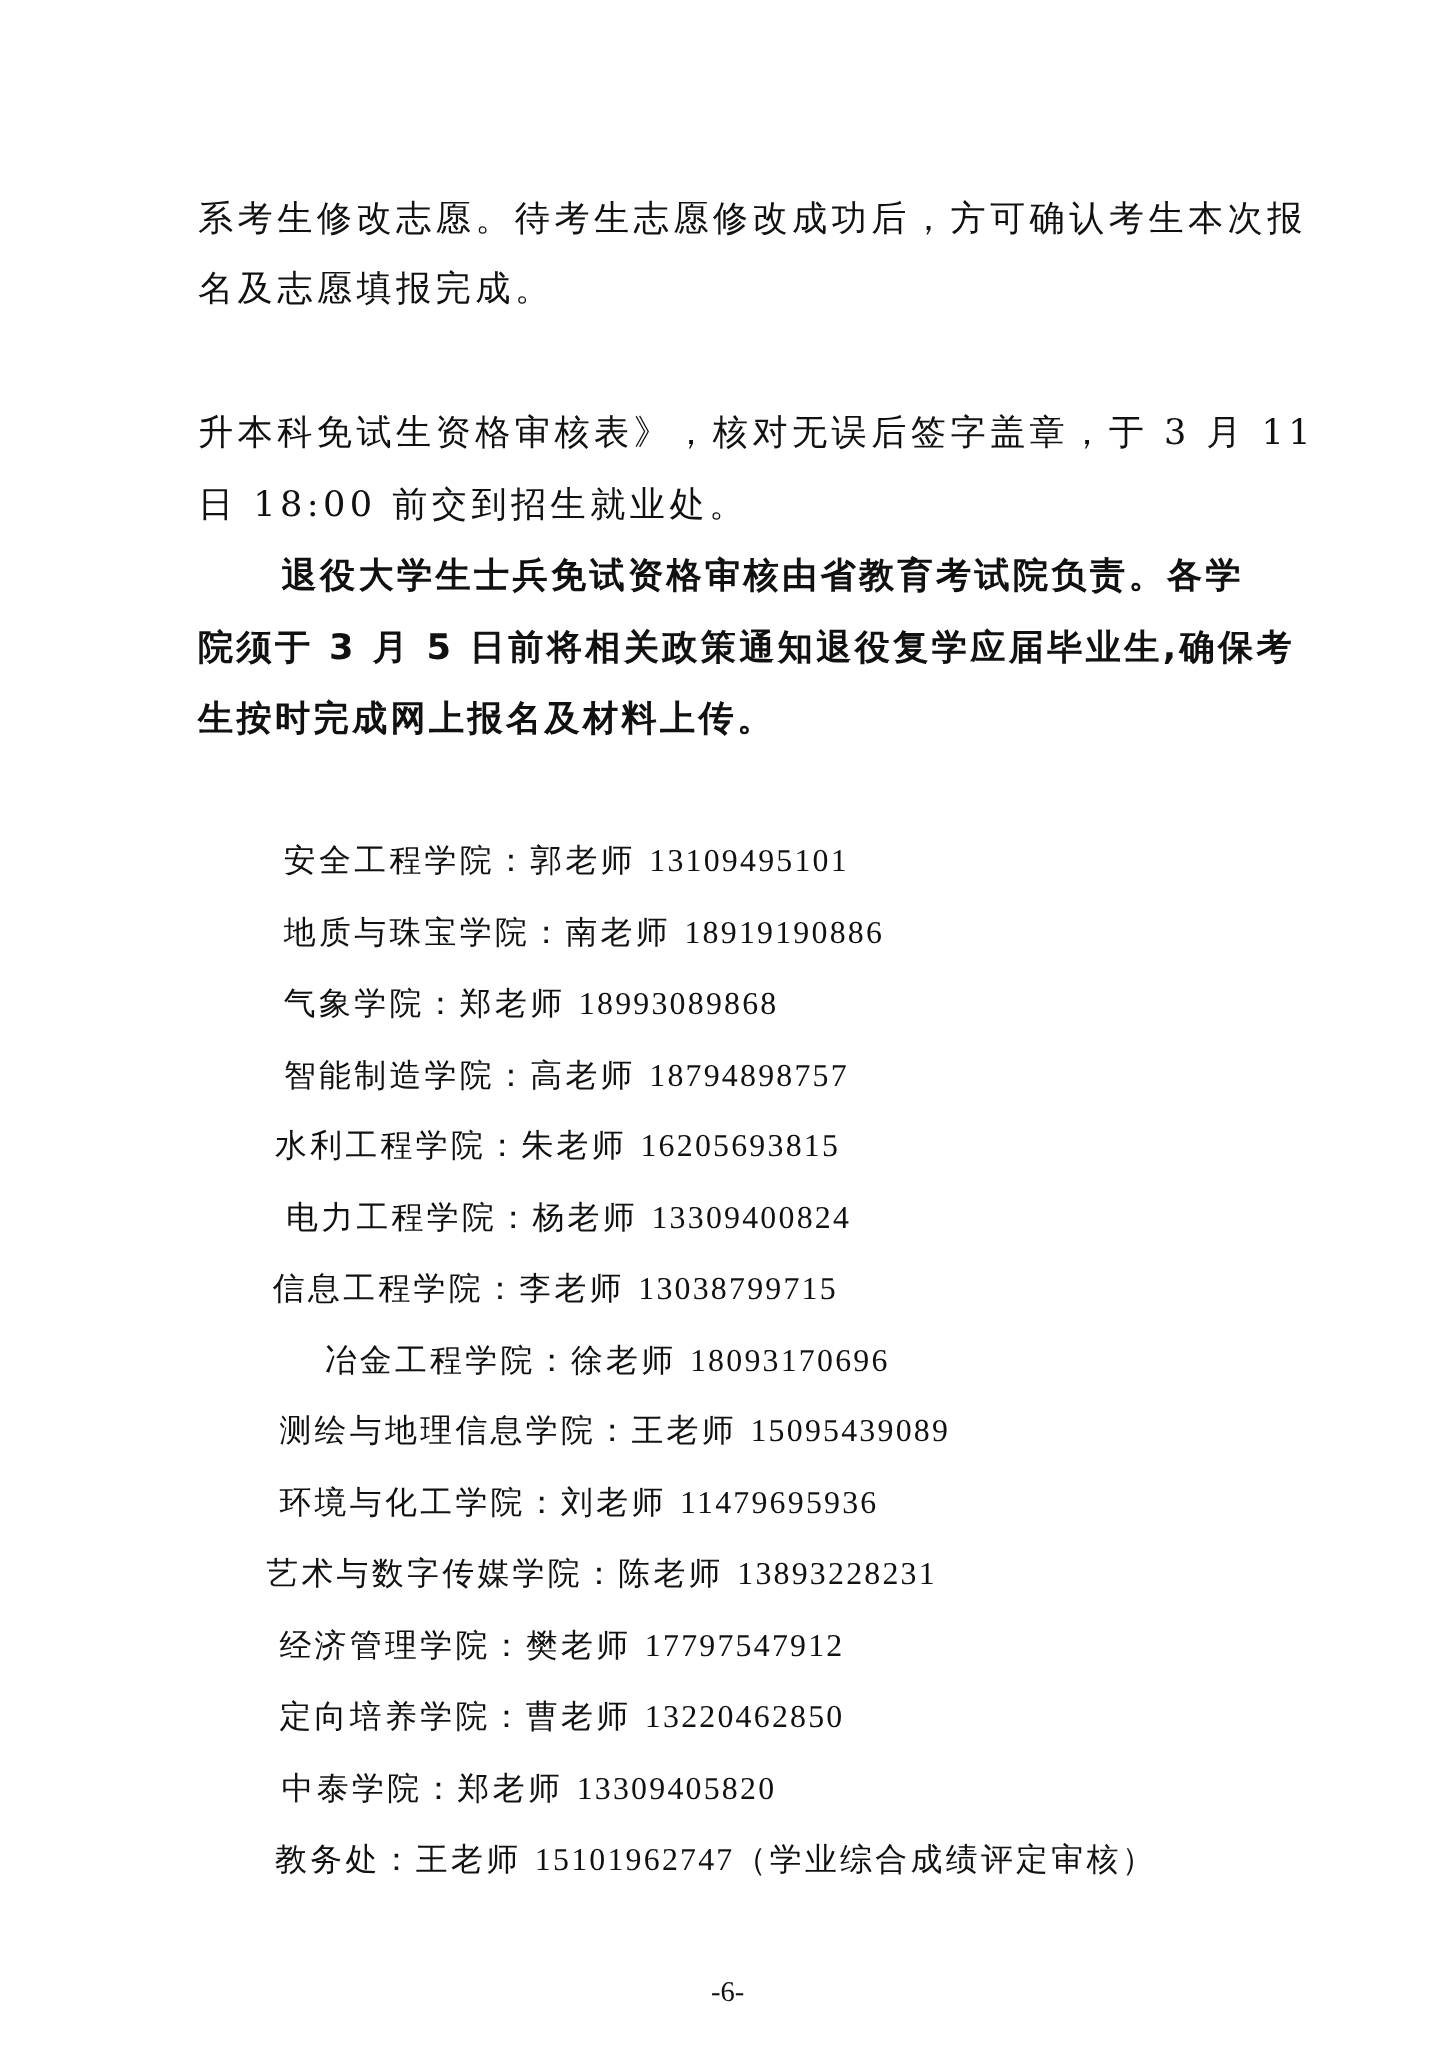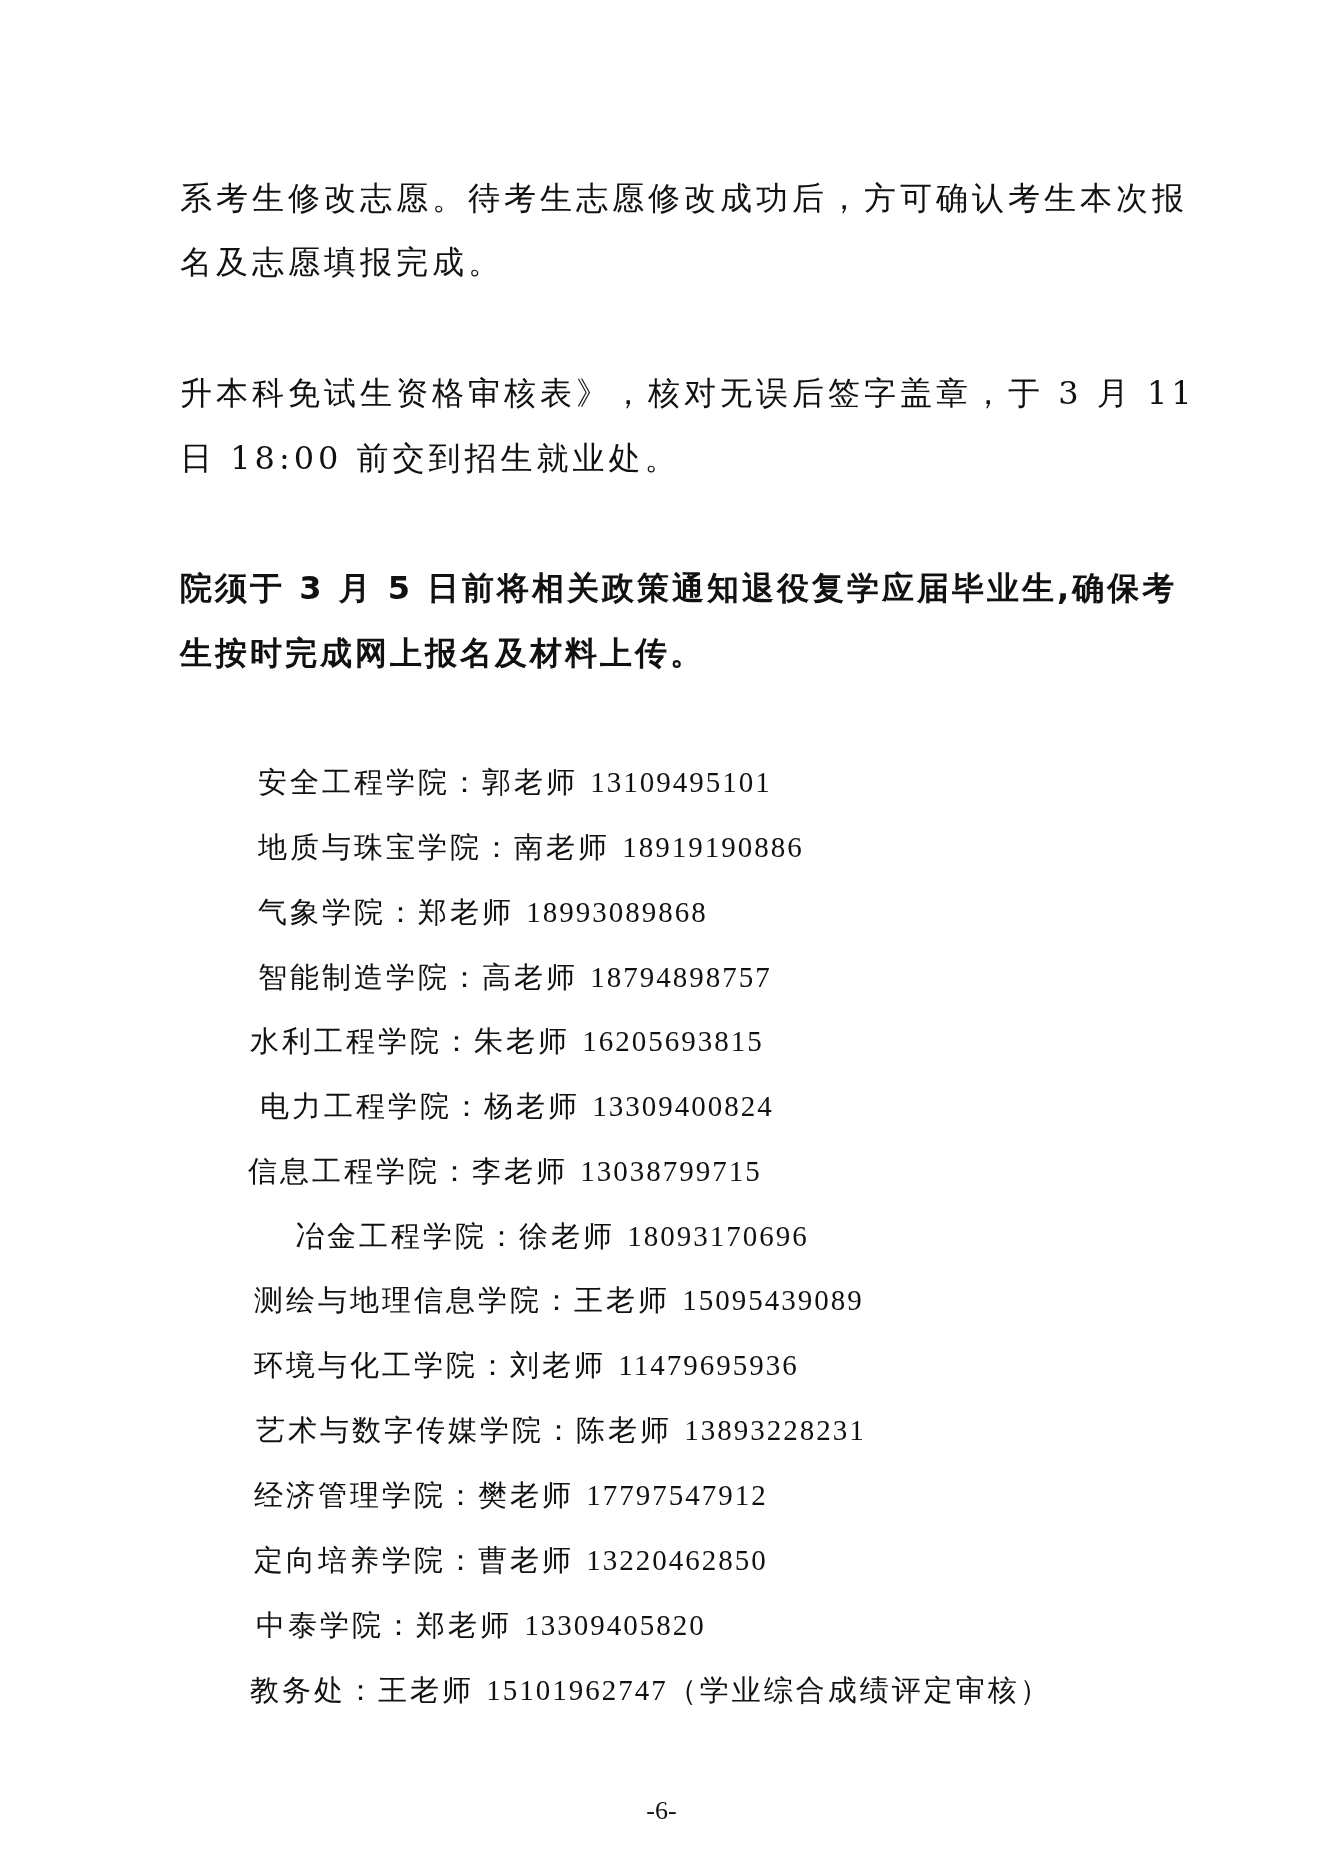--- a/index.html
+++ b/index.html
@@ -62,20 +62,21 @@
 <body>
 
 <div class="page">
 
   <div class="line" style="left:180px; top:178px;">系考生修改志愿。待考生志愿修改成功后，方可确认考生本次报</div>
   <div class="line" style="left:180px; top:242px;">名及志愿填报完成。</div>
 
   <div class="line" style="left:180px; top:373px;">升本科免试生资格审核表》，核对无误后签字盖章，于 3 月 11</div>
   <div class="line" style="left:180px; top:438px;">日 18:00 前交到招生就业处。</div>
 
+  <div class="line bold" style="left:256px; top:503px;">退役大学生士兵免试资格审核由省教育考试院负责。各学</div>
   <div class="line bold" style="left:180px; top:568px;">院须于 3 月 5 日前将相关政策通知退役复学应届毕业生,确保考</div>
   <div class="line bold" style="left:180px; top:633px;">生按时完成网上报名及材料上传。</div>
 
 
   <div>
     <div class="contact" style="left:258px; top:762px;">
       <span>安全工程学院：</span><span>郭老师</span> <span class="phone">13109495101</span>
     </div>
     <div class="contact" style="left:258px; top:827px;">
       <span>地质与珠宝学院：</span><span>南老师</span> <span class="phone">18919190886</span>
@@ -97,21 +98,21 @@
     </div>
     <div class="contact" style="left:254px; top:1216px;margin-left:41px;">
       <span>冶金工程学院：</span><span>徐老师</span> <span class="phone">18093170696</span>
     </div>
     <div class="contact" style="left:254px; top:1280px;">
       <span>测绘与地理信息学院：</span><span>王老师</span> <span class="phone">15095439089</span>
     </div>
     <div class="contact" style="left:254px; top:1345px;">
       <span>环境与化工学院：</span><span>刘老师</span> <span class="phone">11479695936</span>
     </div>
-    <div class="contact" style="left:256px; top:1410px;">
+    <div class="contact" style="left:242px; top:1410px;">
       <span>艺术与数字传媒学院：</span><span>陈老师</span> <span class="phone">13893228231</span>
     </div>
     <div class="contact" style="left:254px; top:1475px;">
       <span>经济管理学院：</span><span>樊老师</span> <span class="phone">17797547912</span>
     </div>
     <div class="contact" style="left:254px; top:1540px;">
       <span>定向培养学院：</span><span>曹老师</span> <span class="phone">13220462850</span>
     </div>
     <div class="contact" style="left:256px; top:1605px;">
       <span>中泰学院：</span><span>郑老师</span> <span class="phone">13309405820</span>

